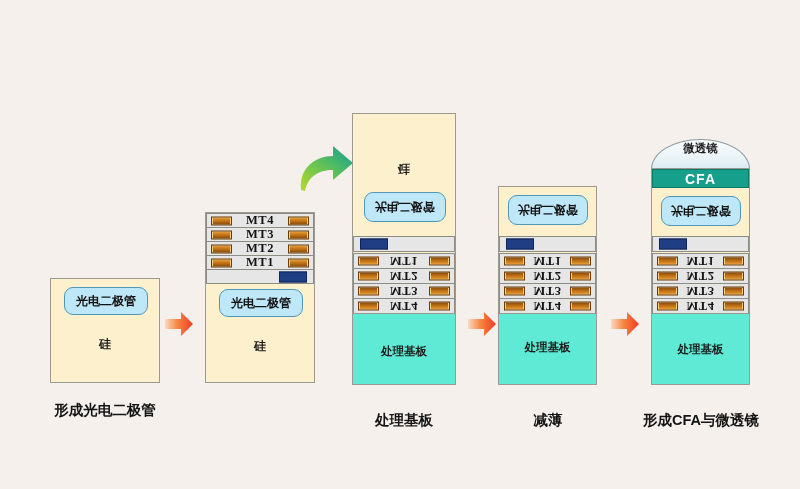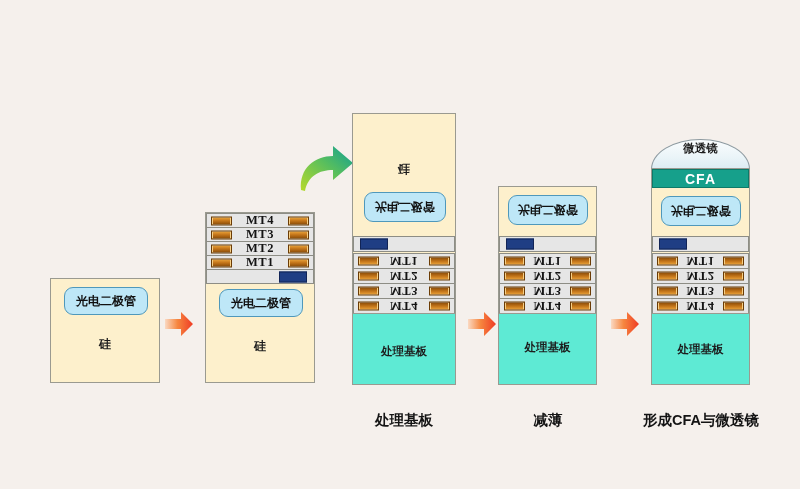--- a/index.html
+++ b/index.html
@@ -129,20 +129,21 @@
 
   <div class="step" style="left:50px;top:278px;width:110px;height:105px;">
     <div class="stack silicon" style="width:110px;height:105px;">
       <div class="pd" style="left:13px;top:8px;width:84px;height:28px;">
         <span>光电二极管</span>
       </div>
       <div class="si-label" style="top:57px;">硅</div>
     </div>
   </div>
   <div class="caption" style="left:20px;top:400px;width:170px;">
+    <div>形成光电二极管</div>
   </div>
 
   <div class="arrow-o" style="left:163px;top:310px;">
     <svg width="32" height="28" viewBox="0 0 32 28">
       <defs>
           <linearGradient id="og1" x1="0" y1="0" x2="1" y2="0">
         <stop offset="0%" stop-color="#FAD9C2"></stop>
             <stop offset="45%" stop-color="#F6863F"></stop>
             <stop offset="100%" stop-color="#EF3B25"></stop>
       </linearGradient>

